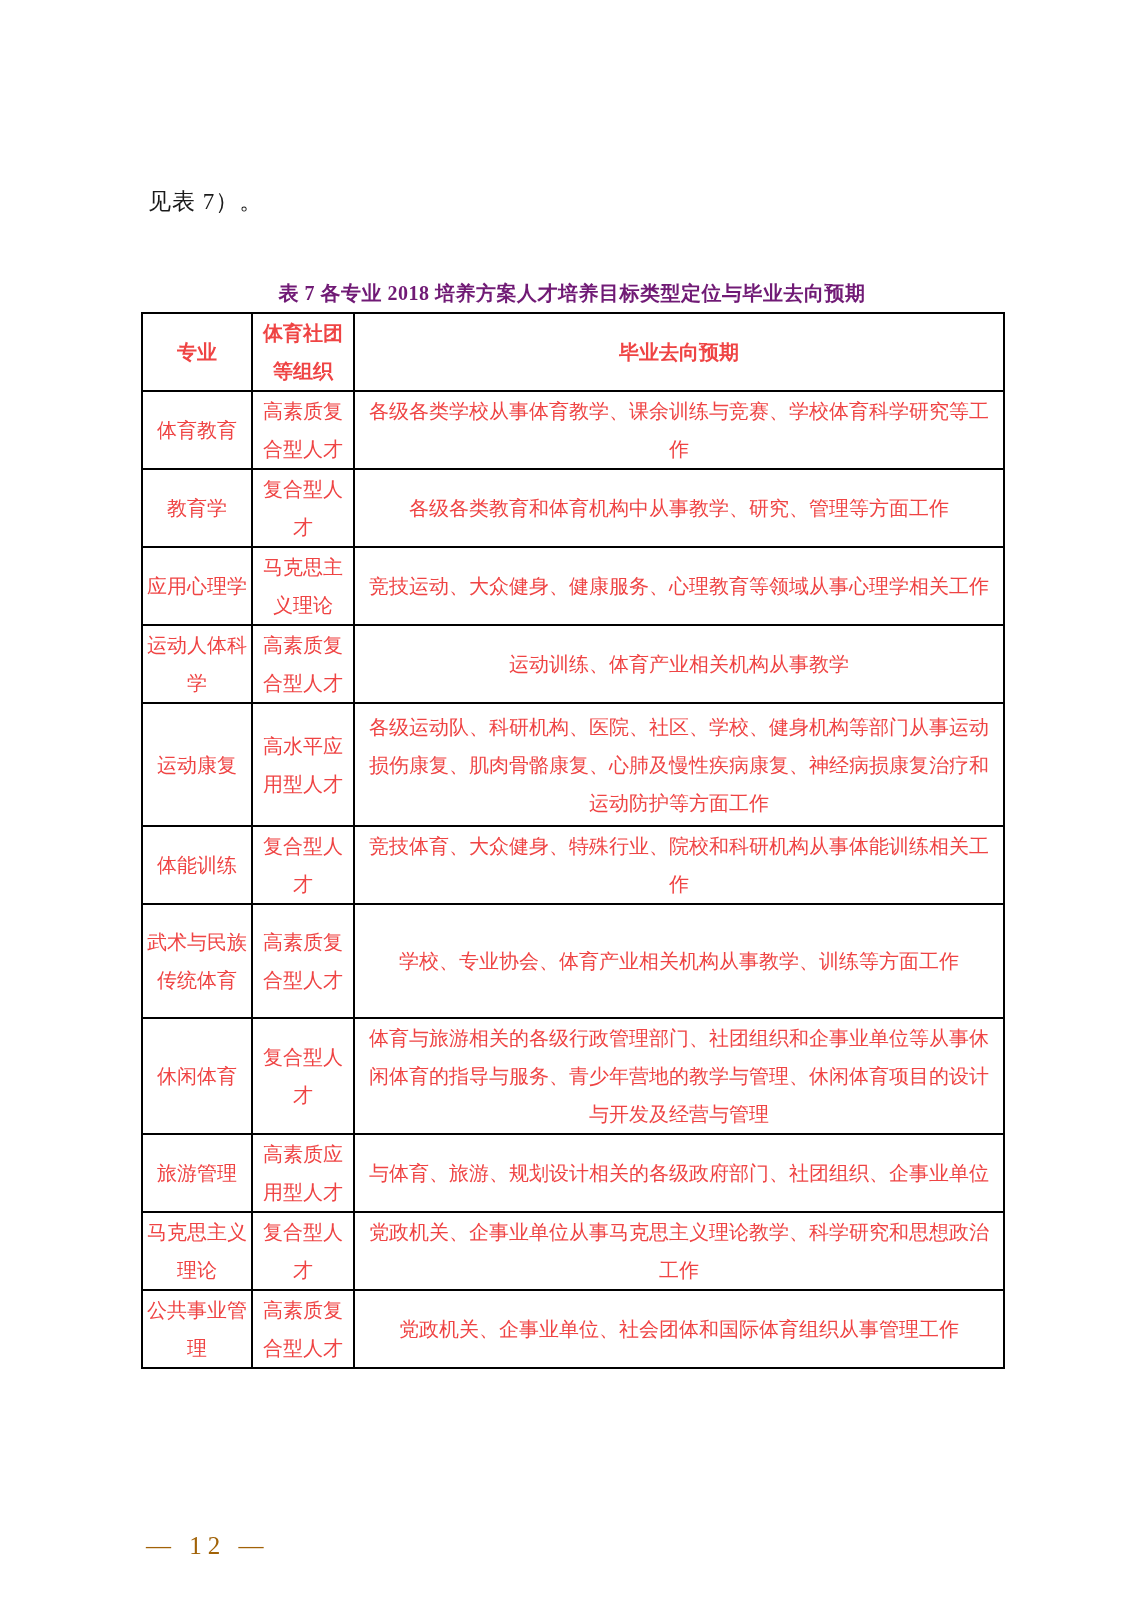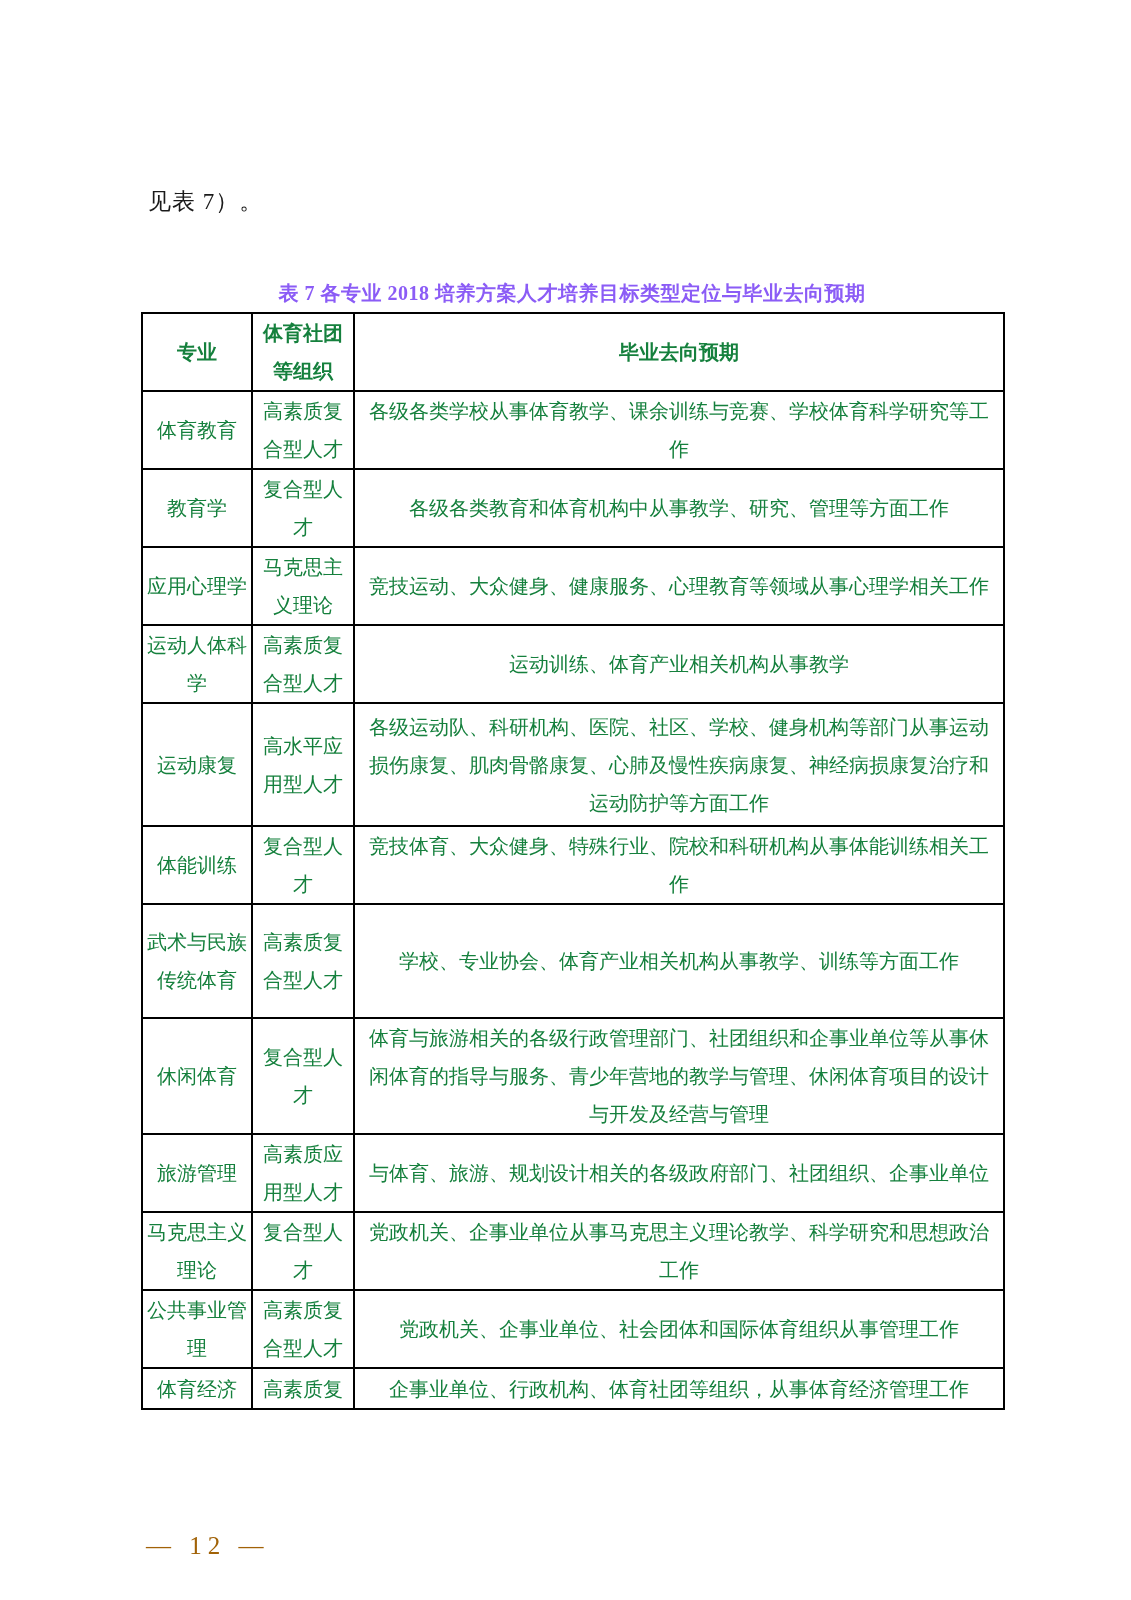--- a/index.html
+++ b/index.html
@@ -27,32 +27,32 @@
 
   .table-title {
     position: absolute;
     left: 141px;
     top: 280px;
     width: 862px;
     text-align: center;
     font-weight: bold;
     font-size: 20px;
     letter-spacing: 0.5px;
-    color: #8b5cf6;
+    color: #701a75;
   }
 
   table.majors {
     position: absolute;
     left: 141px;
     top: 312px;
     width: 862px;
     border-collapse: collapse;
     table-layout: fixed;
     font-size: 20px;
-    color: #15803d;
+    color: #ef4444;
   }
   table.majors td, table.majors th {
     border: 2px solid #000;
     vertical-align: middle;
     text-align: center;
     line-height: 38px;
     padding: 0 4px;
     overflow: hidden;
     font-weight: normal;
   }
@@ -148,23 +148,18 @@
       <tr class="h78">
         <td>马克思主义理论</td>
         <td>复合型人才</td>
         <td class="dest">党政机关、企事业单位从事马克思主义理论教学、科学研究和思想政治工作</td>
       </tr>
       <tr class="h76">
         <td>公共事业管理</td>
         <td>高素质复合型人才</td>
         <td class="dest">党政机关、企事业单位、社会团体和国际体育组织从事管理工作</td>
       </tr>
-      <tr class="h41 clipped">
-        <td>体育经济</td>
-        <td>高素质复</td>
-        <td class="dest">企事业单位、行政机构、体育社团等组织，从事体育经济管理工作</td>
-      </tr>
     </tbody>
   </table>
 
   <div class="page-number">— 12 —</div>
 
 </div>
 
 </body></html>

